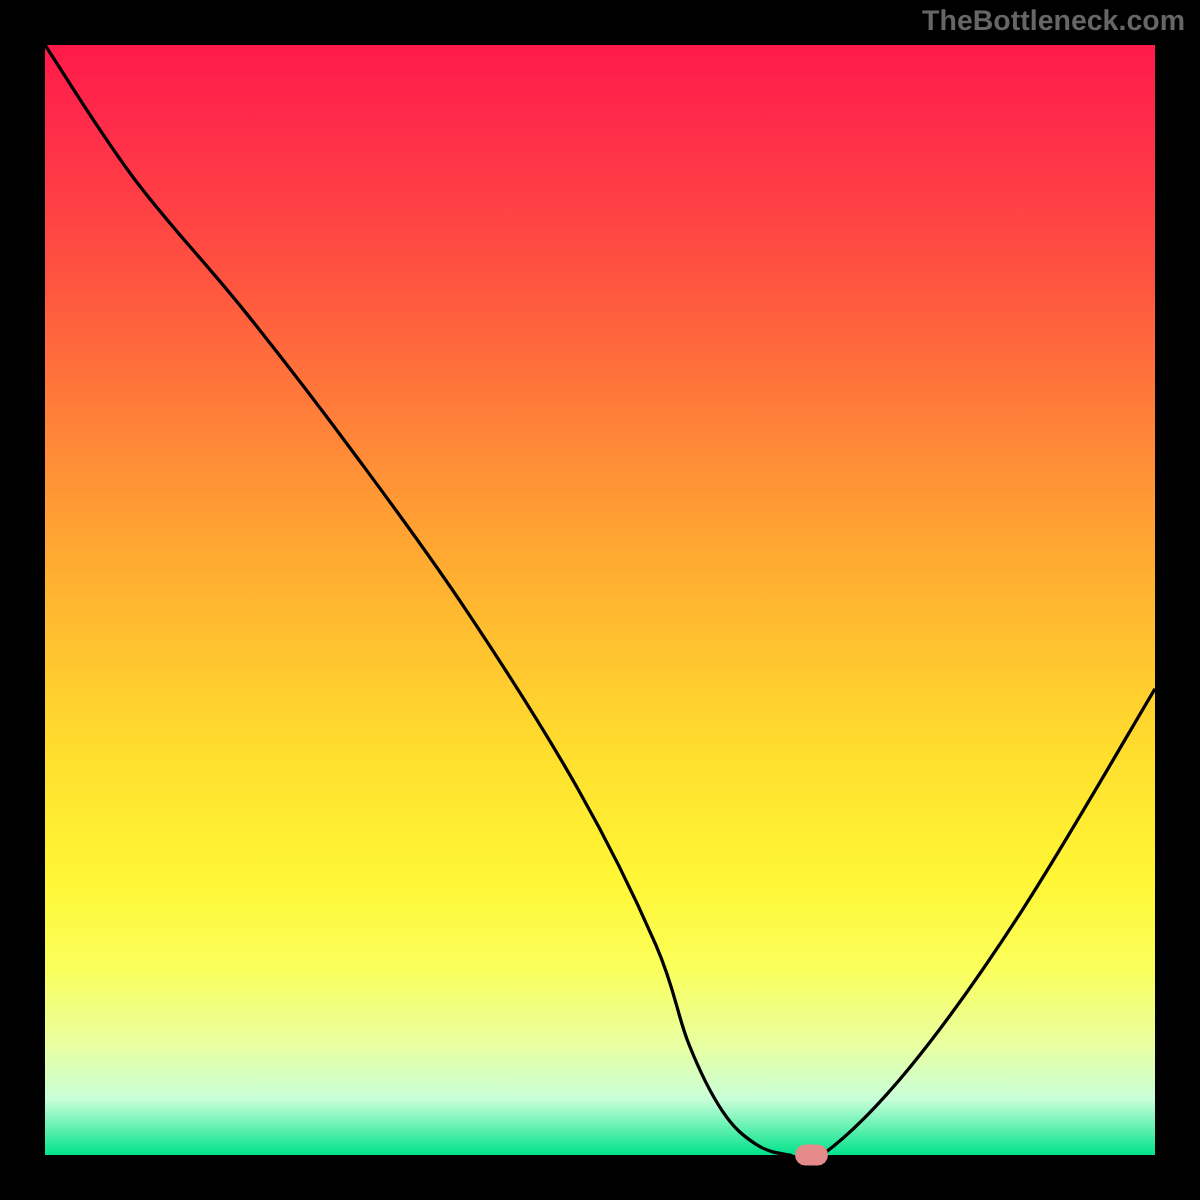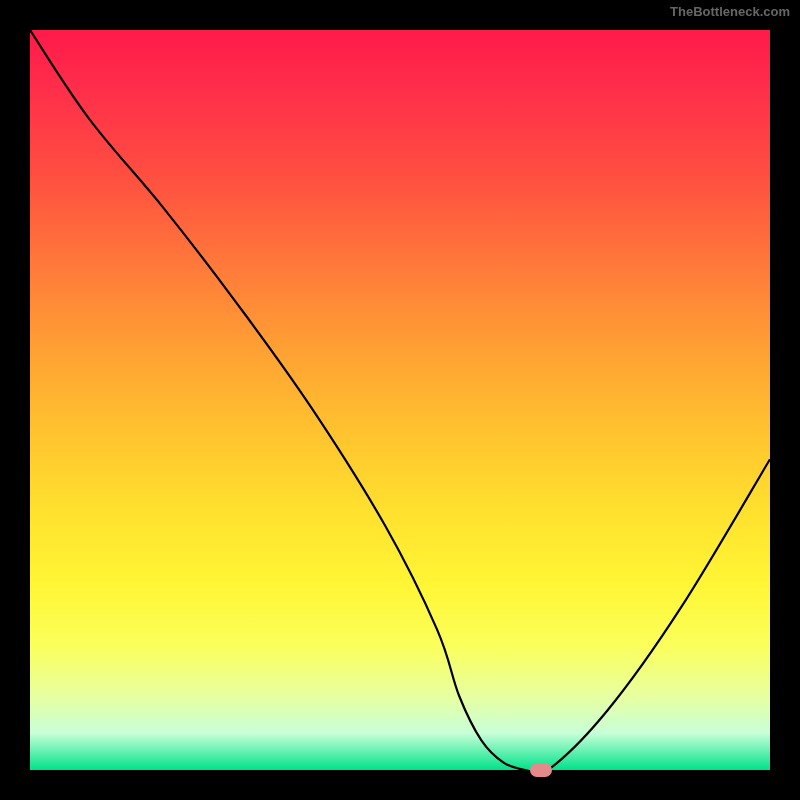--- a/index.html
+++ b/index.html
@@ -8,21 +8,21 @@
     height: 800px;
     background: #000;
     position: relative;
     font-family: Arial, sans-serif;
     overflow: hidden;
   }
   .watermark {
     position: absolute;
     top: 4px;
     right: 10px;
-    font-size: 13px;
+    font-size: 19px;
     font-weight: bold;
     color: #666666;
     z-index: 10;
   }
   .plot-area {
     position: absolute;
     left: 30px;
     top: 30px;
     width: 740px;
     height: 740px;

